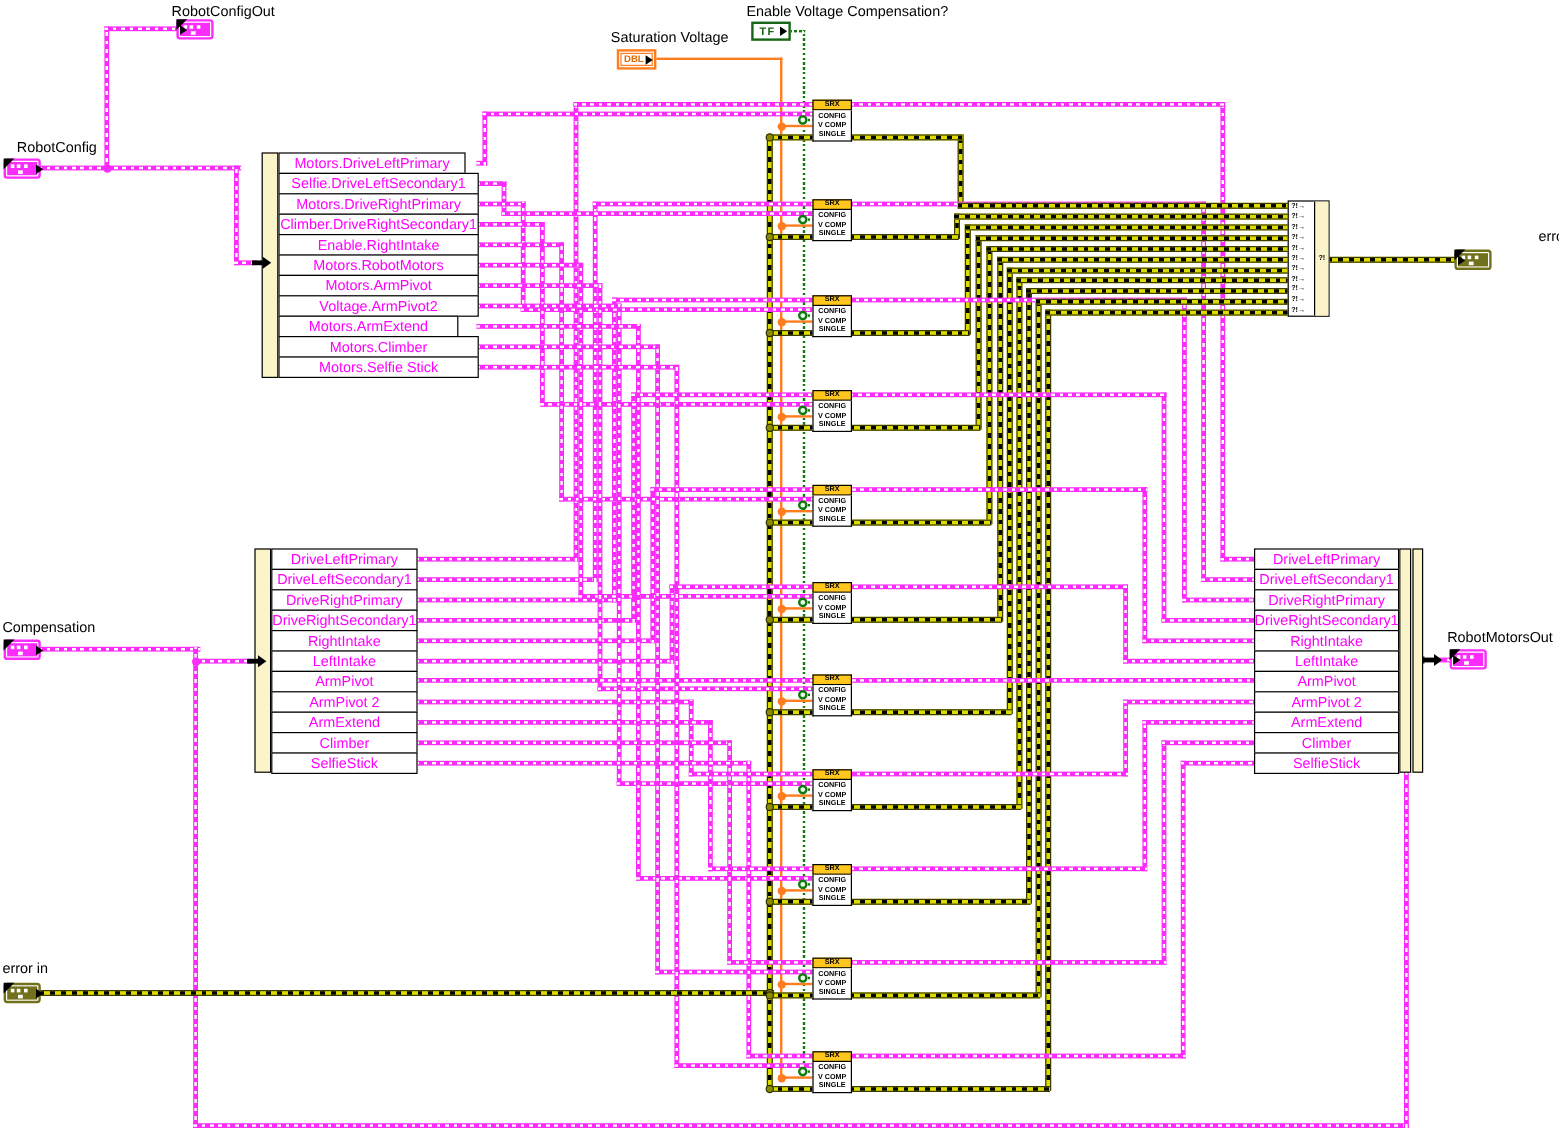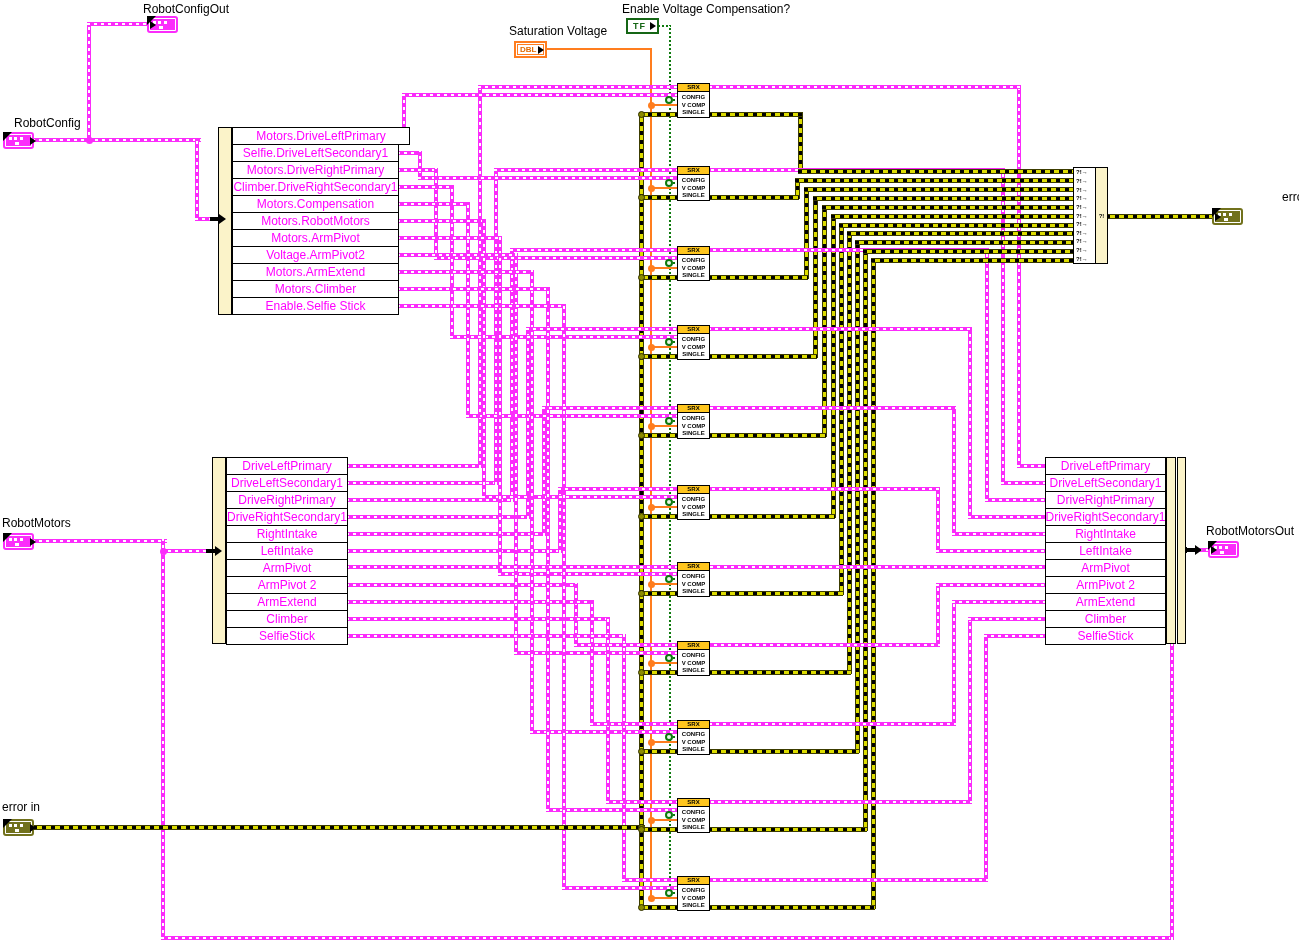--- a/index.html
+++ b/index.html
@@ -92,21 +92,21 @@
 </style>
 </head>
 <body>
 
 <div id="diagram">
 
   <div class="lbl" style="left:143px;top:2px">RobotConfigOut</div>
   <div class="lbl" style="left:14px;top:116px">RobotConfig</div>
   <div class="lbl" style="left:509px;top:24px">Saturation Voltage</div>
   <div class="lbl" style="left:622px;top:2px">Enable Voltage Compensation?</div>
-  <div class="lbl" style="left:2px;top:516px">RobotMotors</div>
+  <div class="lbl" style="left:2px;top:516px">Compensation</div>
   <div class="lbl" style="left:2px;top:800px">error in</div>
   <div class="lbl" style="left:1282px;top:190px">error out</div>
   <div class="lbl" style="left:1206px;top:524px">RobotMotorsOut</div>
 
   <div class="term" style="left:3px;top:132px">
     <div class="t-inner">
         <i class="sq a"></i>
         <i class="sq b"></i>
         <i class="sq c"></i>
         <i class="sq d"></i>
@@ -360,31 +360,31 @@
     <div class="w wph" style="left: 397px; top: 304px; width: 169px; height: 4px;"></div>
     <div class="w wpv" style="left: 562px; top: 304px; width: 4px; height: 586px;"></div>
     <div class="w wph" style="left: 562px; top: 886px; width: 117px; height: 4px;"></div>
     <div class="w wgh" style="left: 669px; top: 892px; width: 9px; height: 2px;"></div>
     <div class="w woh" style="left: 650px; top: 897px; width: 28px; height: 2px;"></div>
     <div class="w weh" style="left: 639px; top: 905px; width: 40px; height: 5px;"></div>
     <div class="w wpv" style="left: 984px; top: 634px; width: 4px; height: 248px;"></div>
     <div class="w wph" style="left: 984px; top: 634px; width: 63px; height: 4px;"></div>
     <div class="w weh" style="left: 708px; top: 905px; width: 167px; height: 5px;"></div>
     <div class="w weh" style="left: 871px; top: 258px; width: 204px; height: 5px;"></div>
-    <div class="rowcell" style="left: 232px; top: 127px; width: 178px; height: 18px;">Motors.DriveLeftPrimary</div>
+    <div class="rowcell" style="left: 232px; top: 127px; width: 156px; height: 18px;">Motors.DriveLeftPrimary</div>
     <div class="rowcell" style="left: 232px; top: 144px; width: 167px; height: 18px;">Selfie.DriveLeftSecondary1</div>
     <div class="rowcell" style="left: 232px; top: 161px; width: 167px; height: 18px;">Motors.DriveRightPrimary</div>
     <div class="rowcell" style="left: 232px; top: 178px; width: 167px; height: 18px;">Climber.DriveRightSecondary1</div>
-    <div class="rowcell" style="left: 232px; top: 195px; width: 167px; height: 18px;">Motors.Compensation</div>
+    <div class="rowcell" style="left: 232px; top: 195px; width: 167px; height: 18px;">Enable.RightIntake</div>
     <div class="rowcell" style="left: 232px; top: 212px; width: 167px; height: 18px;">Motors.RobotMotors</div>
     <div class="rowcell" style="left: 232px; top: 229px; width: 167px; height: 18px;">Motors.ArmPivot</div>
     <div class="rowcell" style="left: 232px; top: 246px; width: 167px; height: 18px;">Voltage.ArmPivot2</div>
-    <div class="rowcell" style="left: 232px; top: 263px; width: 167px; height: 18px;">Motors.ArmExtend</div>
+    <div class="rowcell" style="left: 232px; top: 263px; width: 150px; height: 18px;">Motors.ArmExtend</div>
     <div class="rowcell" style="left: 232px; top: 280px; width: 167px; height: 18px;">Motors.Climber</div>
-    <div class="rowcell" style="left: 232px; top: 297px; width: 167px; height: 18px;">Enable.Selfie Stick</div>
+    <div class="rowcell" style="left: 232px; top: 297px; width: 167px; height: 18px;">Motors.Selfie Stick</div>
     <div class="rowcell" style="left: 226px; top: 457px; width: 122px; height: 18px;">DriveLeftPrimary</div>
     <div class="rowcell" style="left: 226px; top: 474px; width: 122px; height: 18px;">DriveLeftSecondary1</div>
     <div class="rowcell" style="left: 226px; top: 491px; width: 122px; height: 18px;">DriveRightPrimary</div>
     <div class="rowcell" style="left: 226px; top: 508px; width: 122px; height: 18px;">DriveRightSecondary1</div>
     <div class="rowcell" style="left: 226px; top: 525px; width: 122px; height: 18px;">RightIntake</div>
     <div class="rowcell" style="left: 226px; top: 542px; width: 122px; height: 18px;">LeftIntake</div>
     <div class="rowcell" style="left: 226px; top: 559px; width: 122px; height: 18px;">ArmPivot</div>
     <div class="rowcell" style="left: 226px; top: 576px; width: 122px; height: 18px;">ArmPivot 2</div>
     <div class="rowcell" style="left: 226px; top: 593px; width: 122px; height: 18px;">ArmExtend</div>
     <div class="rowcell" style="left: 226px; top: 610px; width: 122px; height: 18px;">Climber</div>

